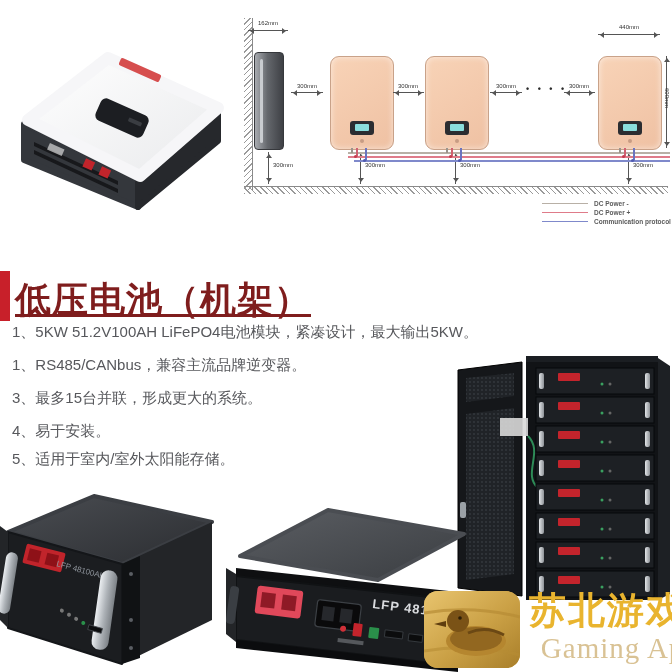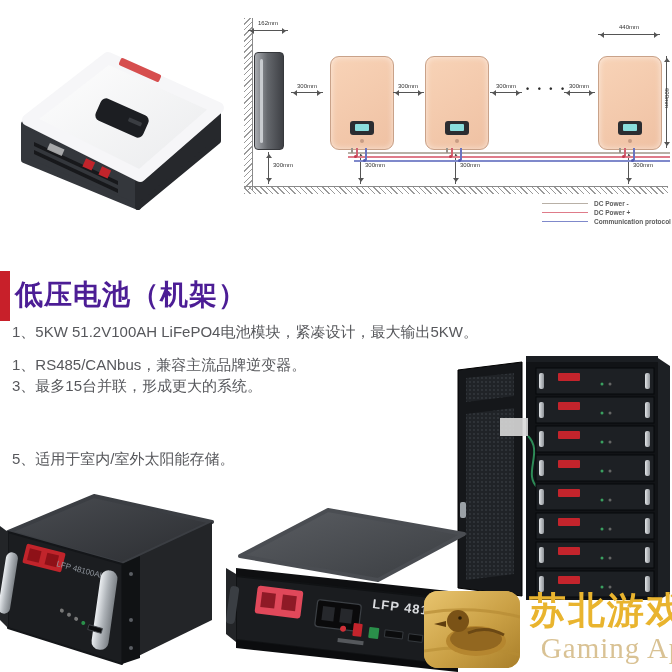--- a/index.html
+++ b/index.html
@@ -36,21 +36,21 @@
   .wire-drop{position:absolute;width:1.5px;}
   .wdot{position:absolute;width:3px;height:3px;border-radius:50%;}
   .dots{position:absolute;font-size:9px;letter-spacing:3px;color:#2b2b2b;font-weight:bold;}
   .legend{position:absolute;left:312px;top:199px;}
   .legend-row{display:flex;align-items:center;height:9px;}
   .legend-swatch{width:46px;height:1.5px;margin-right:6px;}
   .legend-label{font-size:6.5px;font-weight:bold;color:#5a5a5a;white-space:nowrap;}
 
   
   .accent-bar{position:absolute;left:0;top:271px;width:10px;height:50px;}
-  .sec-title{position:absolute;left:15px;top:276px;font-size:28px;font-weight:bold;color:#4c1d95;letter-spacing:1px;}
+  .sec-title{position:absolute;left:15px;top:276px;font-size:36px;font-weight:bold;color:#7f1d1d;letter-spacing:1px;text-decoration:underline;}
   .feature{position:absolute;left:12px;font-size:15px;color:#57585c;white-space:nowrap;}
 
   
   .photo{position:absolute;}
 
   
   .wm{position:absolute;left:424px;top:591px;display:flex;align-items:flex-start;z-index:5;}
   .wm-icon{width:96px;height:77px;border-radius:14px;overflow:hidden;flex:0 0 auto;
            box-shadow:0 0 0 1px #caa24a inset;}
   .wm-text{margin-left:9px;}
@@ -179,21 +179,22 @@
         <div class="legend-swatch" style="background-color: rgb(127, 137, 203);"></div>
         <span class="legend-label">Communication protocol</span>
       </div>
     </div>
   </div>
 
   <div class="accent-bar" style="background-color: rgb(200, 32, 42);"></div>
   <h2 class="sec-title" style="margin:0">低压电池（机架）</h2>
   <div class="feature" style="top:323px">1、5KW 51.2V100AH LiFePO4电池模块，紧凑设计，最大输出5KW。</div>
   <div class="feature" style="top:356px">1、RS485/CANbus，兼容主流品牌逆变器。</div>
-  <div class="feature" style="top:377px">3、最多15台并联，形成更大的系统。</div>
+  <div class="feature" style="top:389px">3、最多15台并联，形成更大的系统。</div>
+  <div class="feature" style="top:422px">4、易于安装。</div>
   <div class="feature" style="top:450px">5、适用于室内/室外太阳能存储。</div>
 
   <svg class="photo" style="left:452px;top:356px" width="220" height="248" viewBox="0 0 220 248">
     <defs>
       <pattern id="mesh" width="4" height="4" patternUnits="userSpaceOnUse">
         <rect width="4" height="4" fill="#202327"></rect>
         <circle cx="2" cy="2" r="0.9" fill="#35393e"></circle>
       </pattern>
       <linearGradient id="silver" x1="0" y1="0" x2="1" y2="0">
         <stop offset="0" stop-color="#e2e5e8"></stop>

